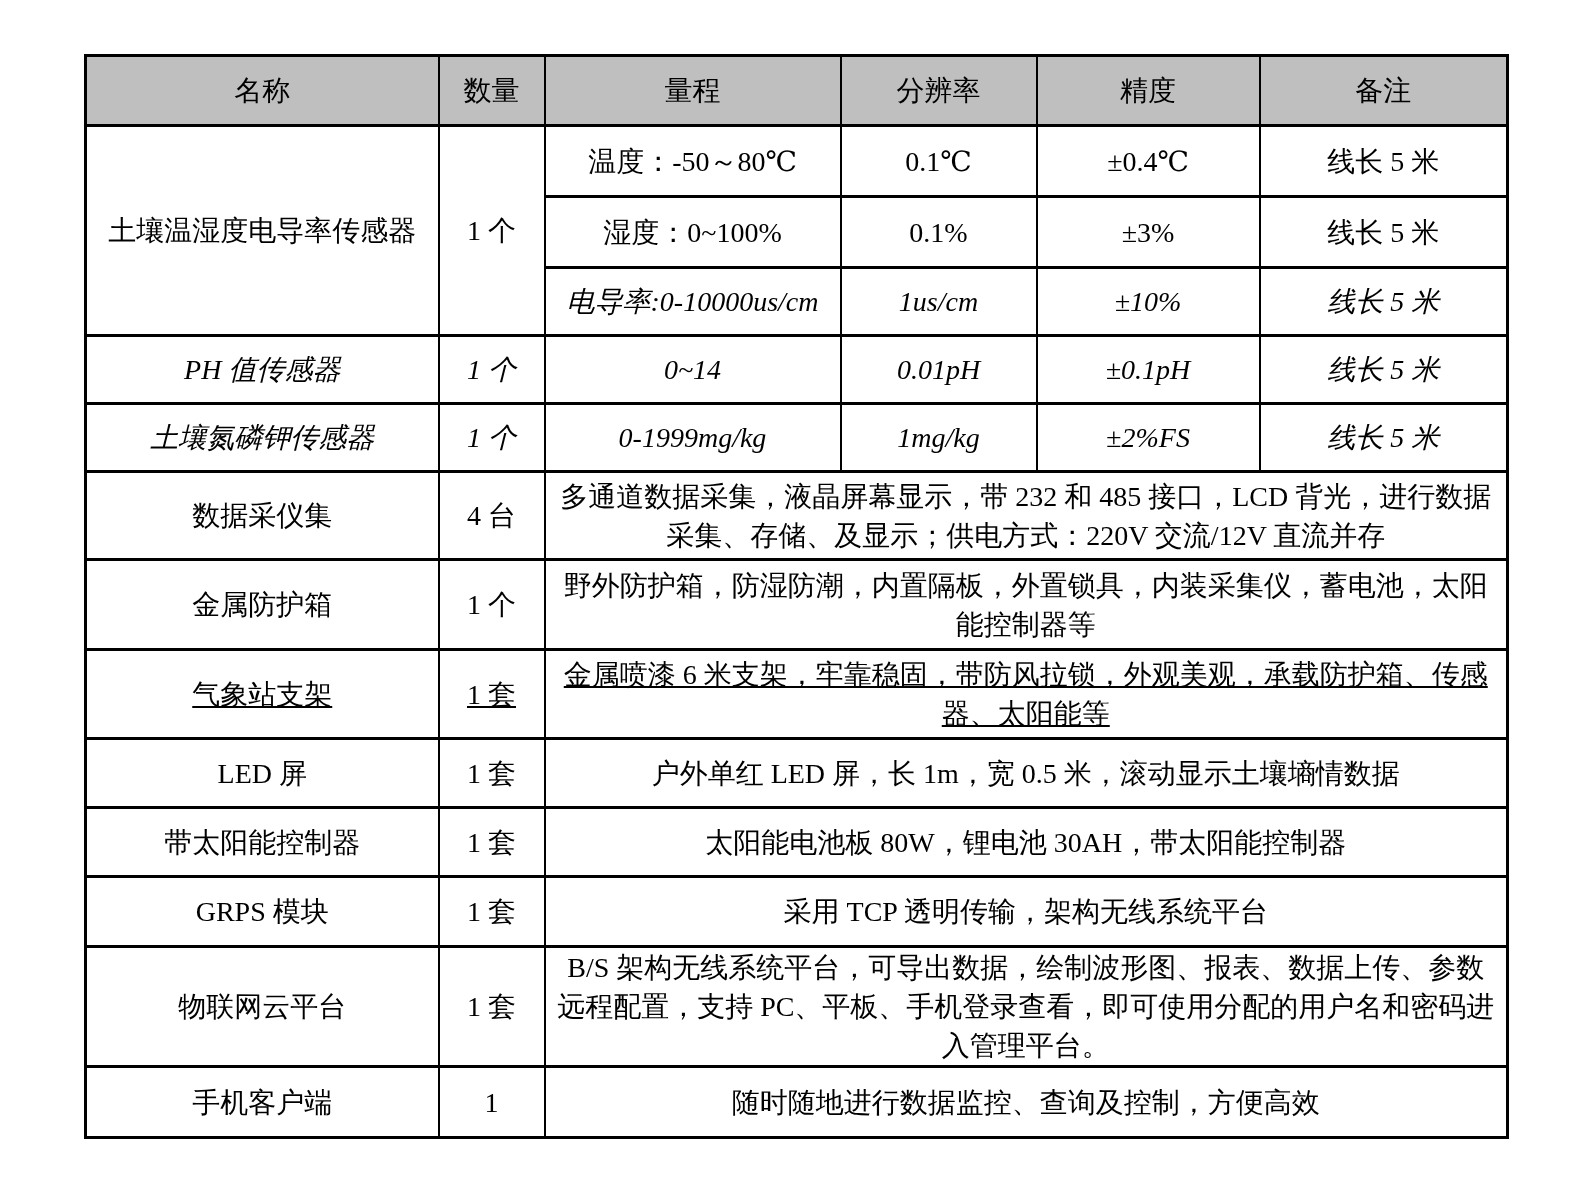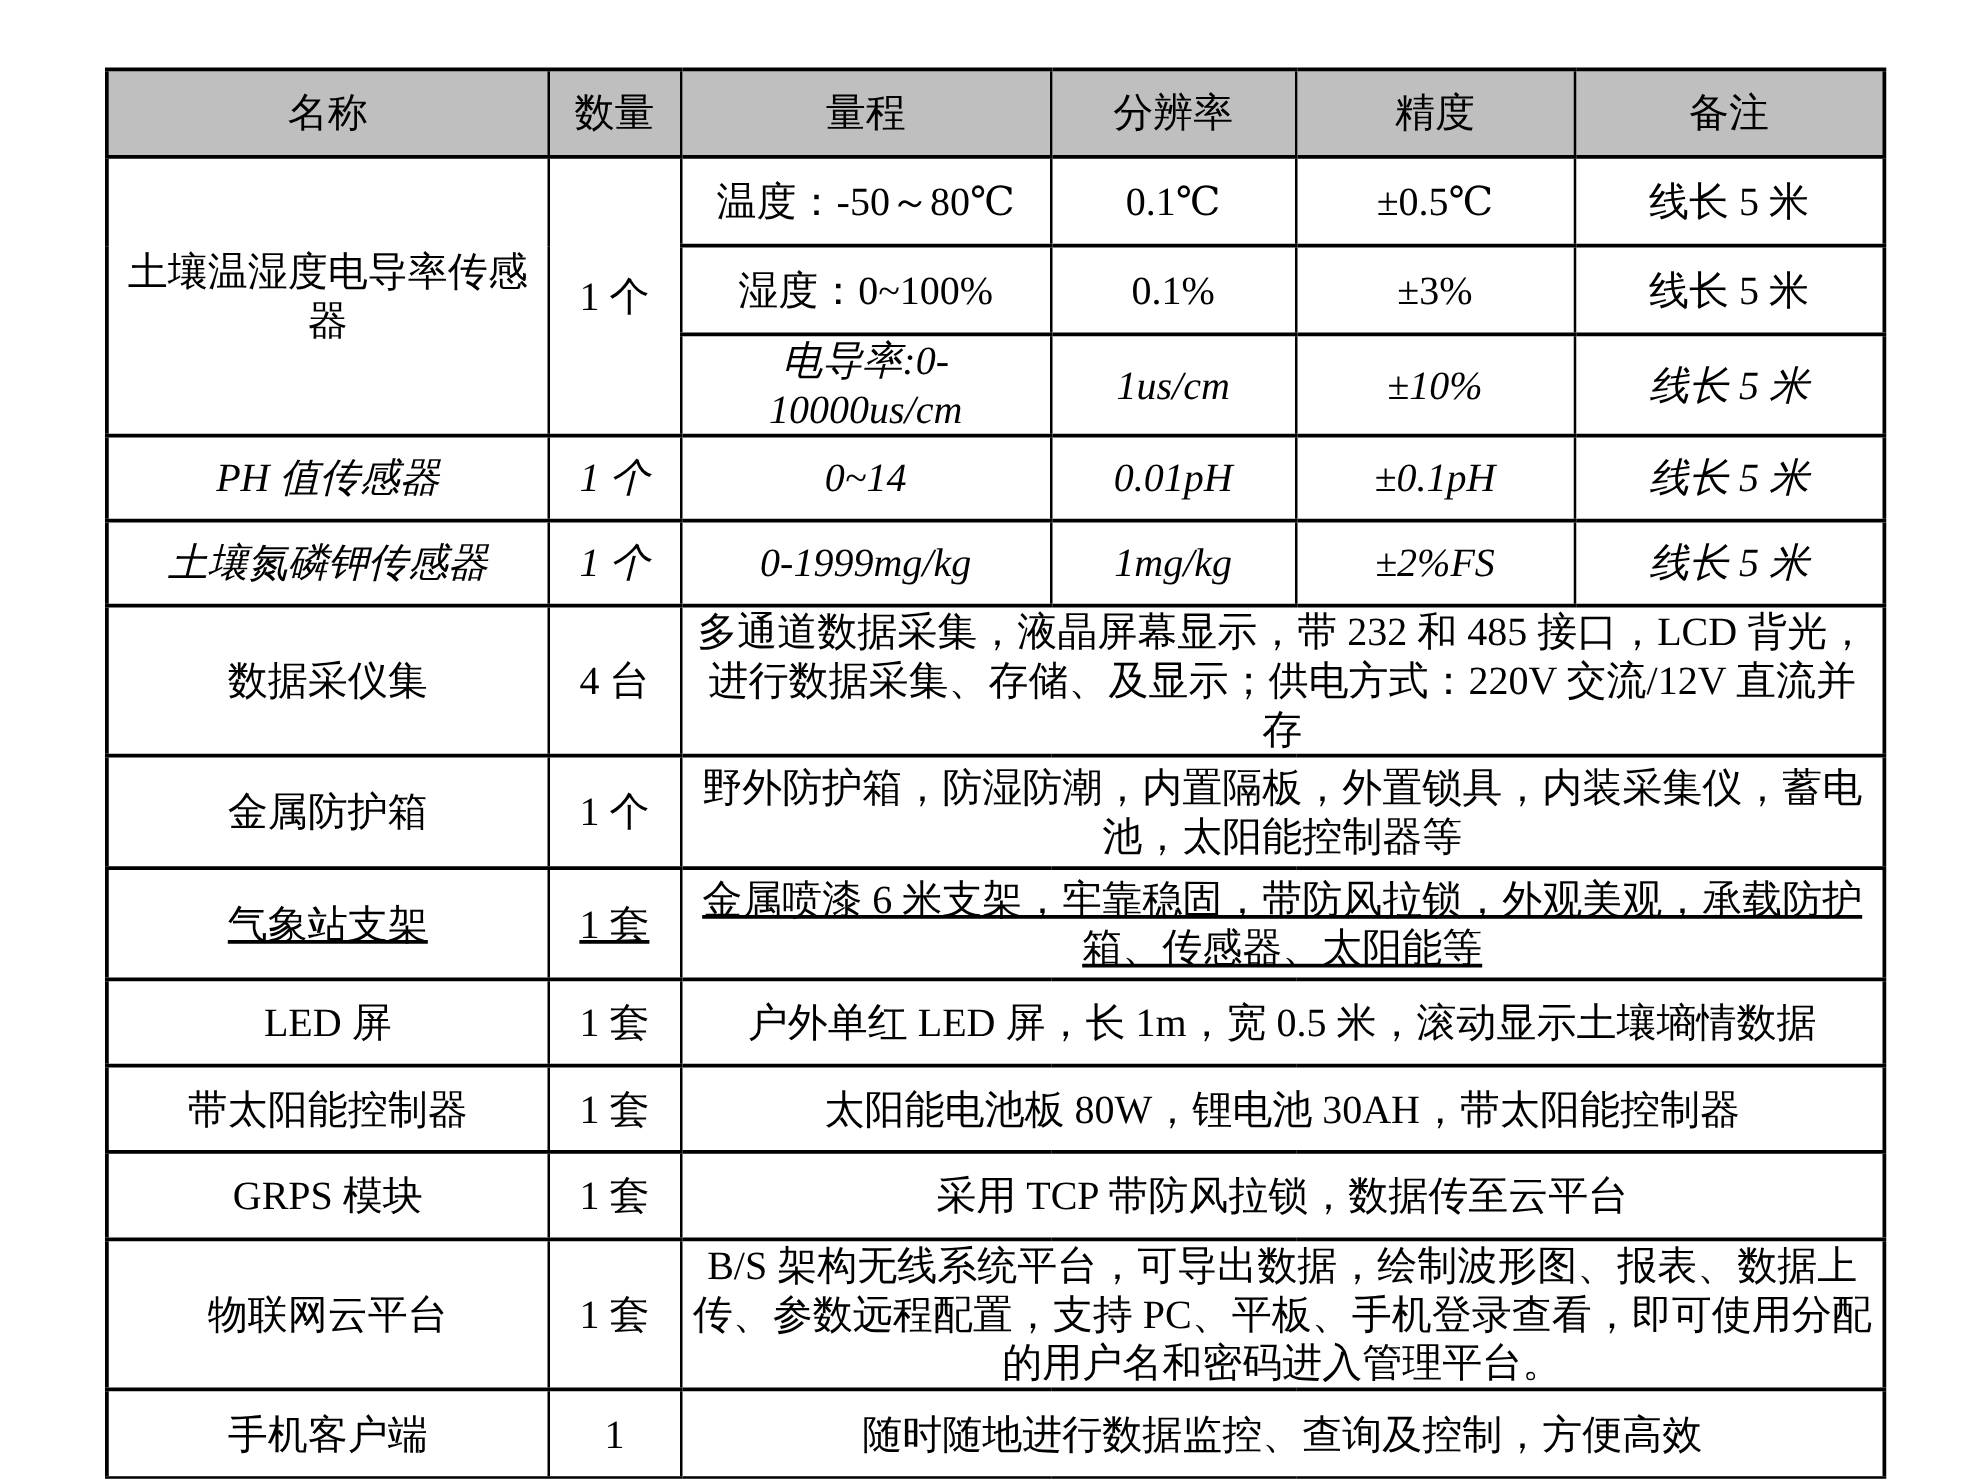--- a/index.html
+++ b/index.html
@@ -24,21 +24,21 @@
     border-collapse: collapse;
     table-layout: fixed;
     border: 3px solid var(--border-color);
   }
   .spec th, .spec td {
     border: 2px solid var(--border-color);
     border-top-width: 3px;
     border-bottom-width: 3px;
     text-align: center;
     vertical-align: middle;
-    font-size: 32px;
+    font-size: 28px;
     font-weight: 400;
     line-height: 39px;
     padding: 0 6px;
     overflow: hidden;
   }
   .spec th {
     background: var(--header-bg);
   }
   .spec td.desc {
     padding: 0 8px;
@@ -76,21 +76,21 @@
         <th>备注</th>
       </tr>
     </thead>
     <tbody>
 
       <tr class="h71">
         <td rowspan="3">土壤温湿度电导率传感器</td>
         <td rowspan="3">1 个</td>
         <td>温度：-50～80℃</td>
         <td>0.1℃</td>
-        <td>±0.5℃</td>
+        <td>±0.4℃</td>
         <td>线长 5 米</td>
       </tr>
       <tr class="h71">
         <td>湿度：0~100%</td>
         <td>0.1%</td>
         <td>±3%</td>
         <td>线长 5 米</td>
       </tr>
       <tr class="h68">
         <td>电导率:0-10000us/cm</td>
@@ -138,21 +138,21 @@
         <td class="desc" colspan="4">户外单红 LED 屏，长 1m，宽 0.5 米，滚动显示土壤墒情数据</td>
       </tr>
       <tr class="h69">
         <td>带太阳能控制器</td>
         <td>1 套</td>
         <td class="desc" colspan="4">太阳能电池板 80W，锂电池 30AH，带太阳能控制器</td>
       </tr>
       <tr class="h70">
         <td>GRPS 模块</td>
         <td>1 套</td>
-        <td class="desc" colspan="4">采用 TCP 带防风拉锁，数据传至云平台</td>
+        <td class="desc" colspan="4">采用 TCP 透明传输，架构无线系统平台</td>
       </tr>
       <tr class="h113">
         <td>物联网云平台</td>
         <td>1 套</td>
         <td class="desc" colspan="4">B/S 架构无线系统平台，可导出数据，绘制波形图、报表、数据上传、参数远程配置，支持 PC、平板、手机登录查看，即可使用分配的用户名和密码进入管理平台。</td>
       </tr>
       <tr class="h71">
         <td>手机客户端</td>
         <td>1</td>
         <td class="desc" colspan="4">随时随地进行数据监控、查询及控制，方便高效</td>

